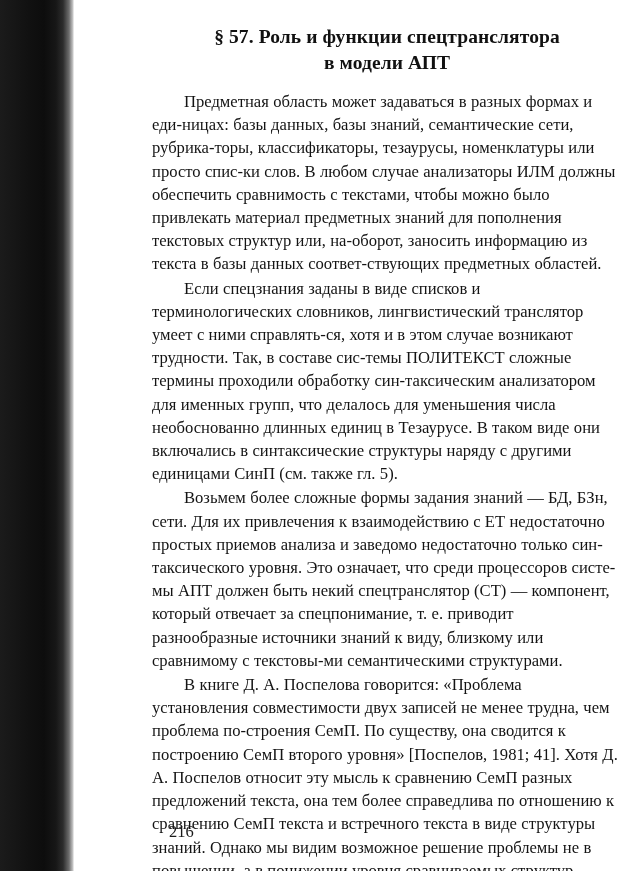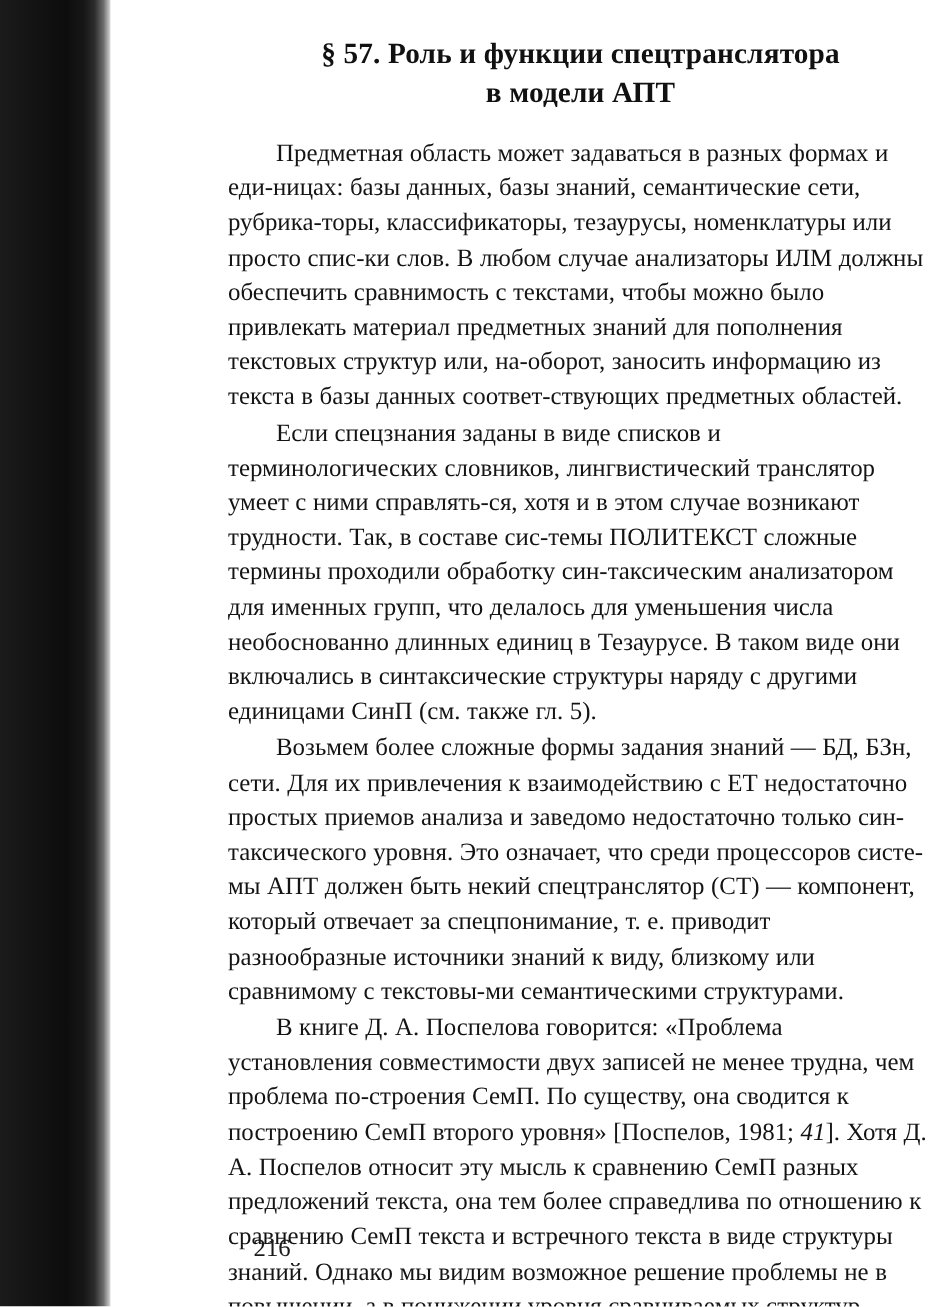--- a/index.html
+++ b/index.html
@@ -60,21 +60,20 @@
     color: #141414;
     word-spacing: 0.2px;
   }
   p.para + p.para {
     margin-top: 1px;
   }
   .b {
     font-weight: normal;
   }
   .i {
-    font-style: italic;
   }
   #folio {
     position: absolute;
     left: 95px;
     top: 822px;
     font-size: 16.5px;
     color: #1a1a1a;
     font-family: "Liberation Serif", serif;
   }
 </style>

